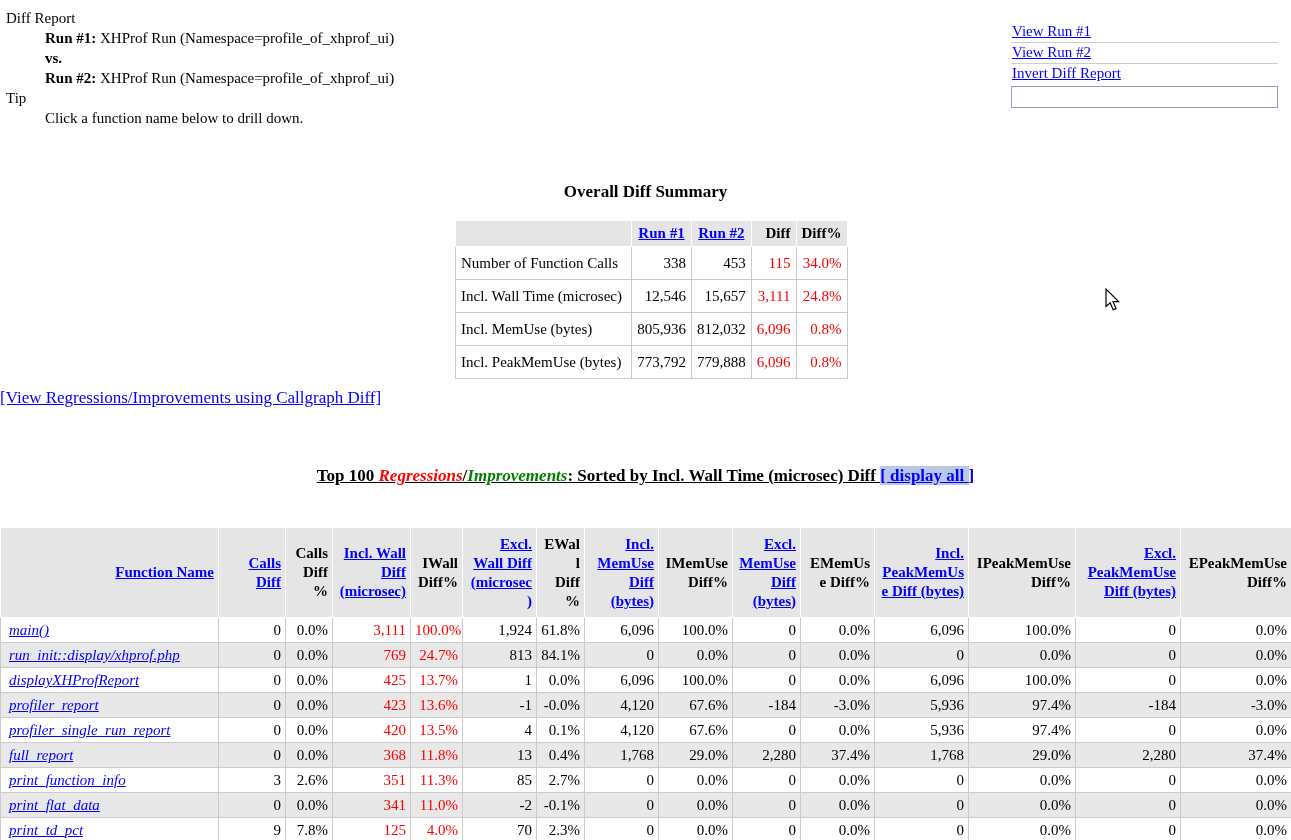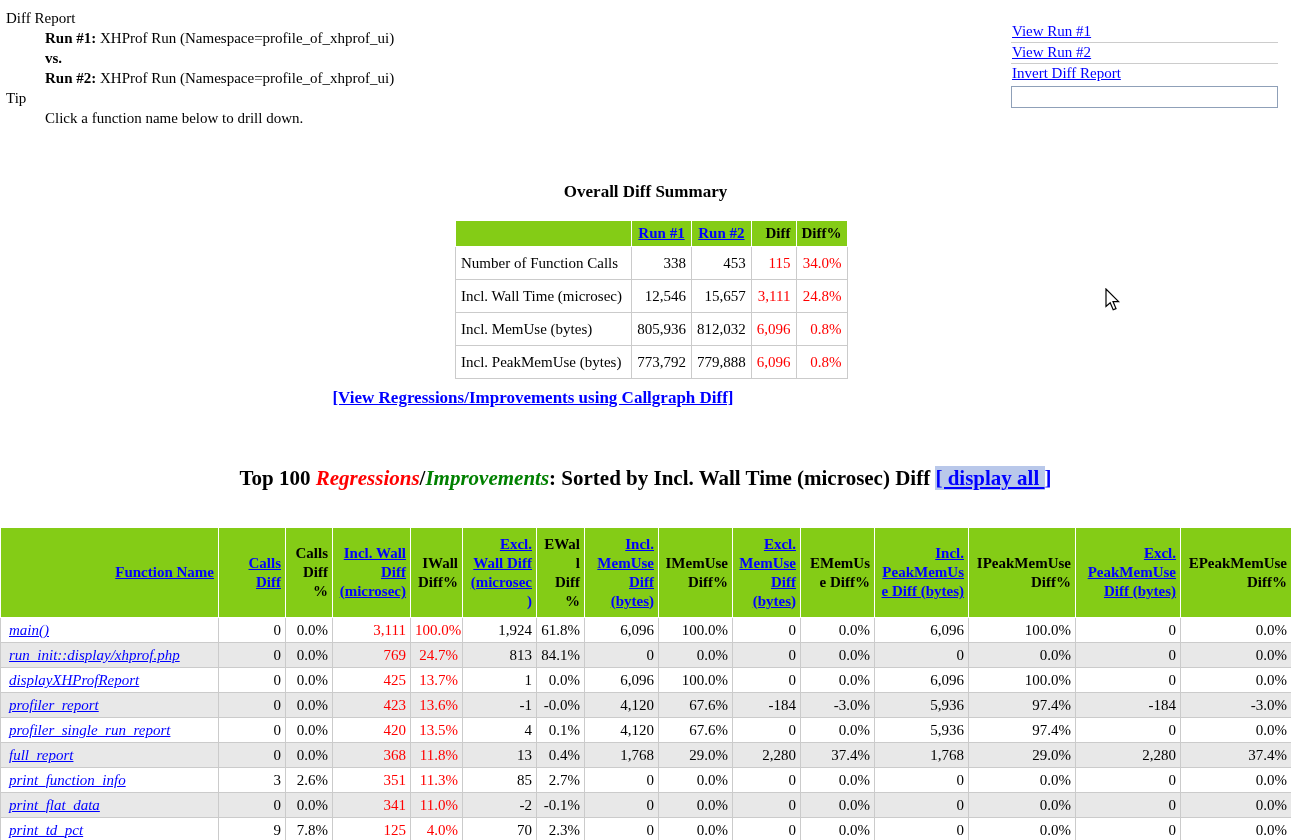--- a/index.html
+++ b/index.html
@@ -24,37 +24,37 @@
     width:267px; height:22px; margin-top:1px; border:1px solid #8fa0b8;
     font-family:"Liberation Serif","DejaVu Serif",serif; font-size:14px; padding:1px 3px;
     background:#fff; display:block;
   }
 
   
   #summary-title { position:absolute; top:182px; left:0; width:1291px; text-align:center;
     font-weight:bold; font-size:17px; }
   #summary-table-wrap { position:absolute; top:220px; left:455px; }
   table { border-collapse:collapse; }
-  th { background:#84cc16; border:1px solid #ffffff; font-weight:bold; padding:2px 5px; font-size:15px; }
+  th { background:#e5e5e5; border:1px solid #ffffff; font-weight:bold; padding:2px 5px; font-size:15px; }
   td { border:1px solid #cbcbcb; padding:3px 5px; font-size:15px; }
   #summary-table td:first-child { text-align:left; }
   #summary-table td:not(:first-child) { text-align:right; }
   #summary-table td:nth-child(4), #summary-table td:nth-child(5) { color:#ff0000; }
   #summary-table th.c { text-align:center; }
   #summary-table th.r { text-align:right; }
   #summary-table tr { height:33px; }
   #summary-table thead tr { height:26px; }
 
   
-  #callgraph-line { position:absolute; top:388px; left:0; width:1066px; text-align:center;
-    font-weight:bold; font-size:17px; }
+  #callgraph-line { position:absolute; top:388px; left:0; width:1066px; 
+    font-weight:normal; font-size:17px; }
 
   
   #table-title { position:absolute; top:466px; left:0; width:1291px; text-align:center;
-    font-weight:bold; font-size:21px; }
+    font-weight:bold; font-size:17px;text-decoration:underline; }
   .regress { color:#ff0000; font-style:italic; }
   .improve { color:#008000; font-style:italic; }
   .hl { background:#b9c8ea; }
 
   
   #main-table-wrap { position:absolute; top:527px; left:0; width:1291px; }
   #main-table { table-layout:fixed; width:1291px; }
   #main-table th { vertical-align:middle; text-align:right; padding:2px 4px; line-height:19px;
     height:90px; word-wrap:break-word; }
   #main-table th:first-child { text-align:right; }

